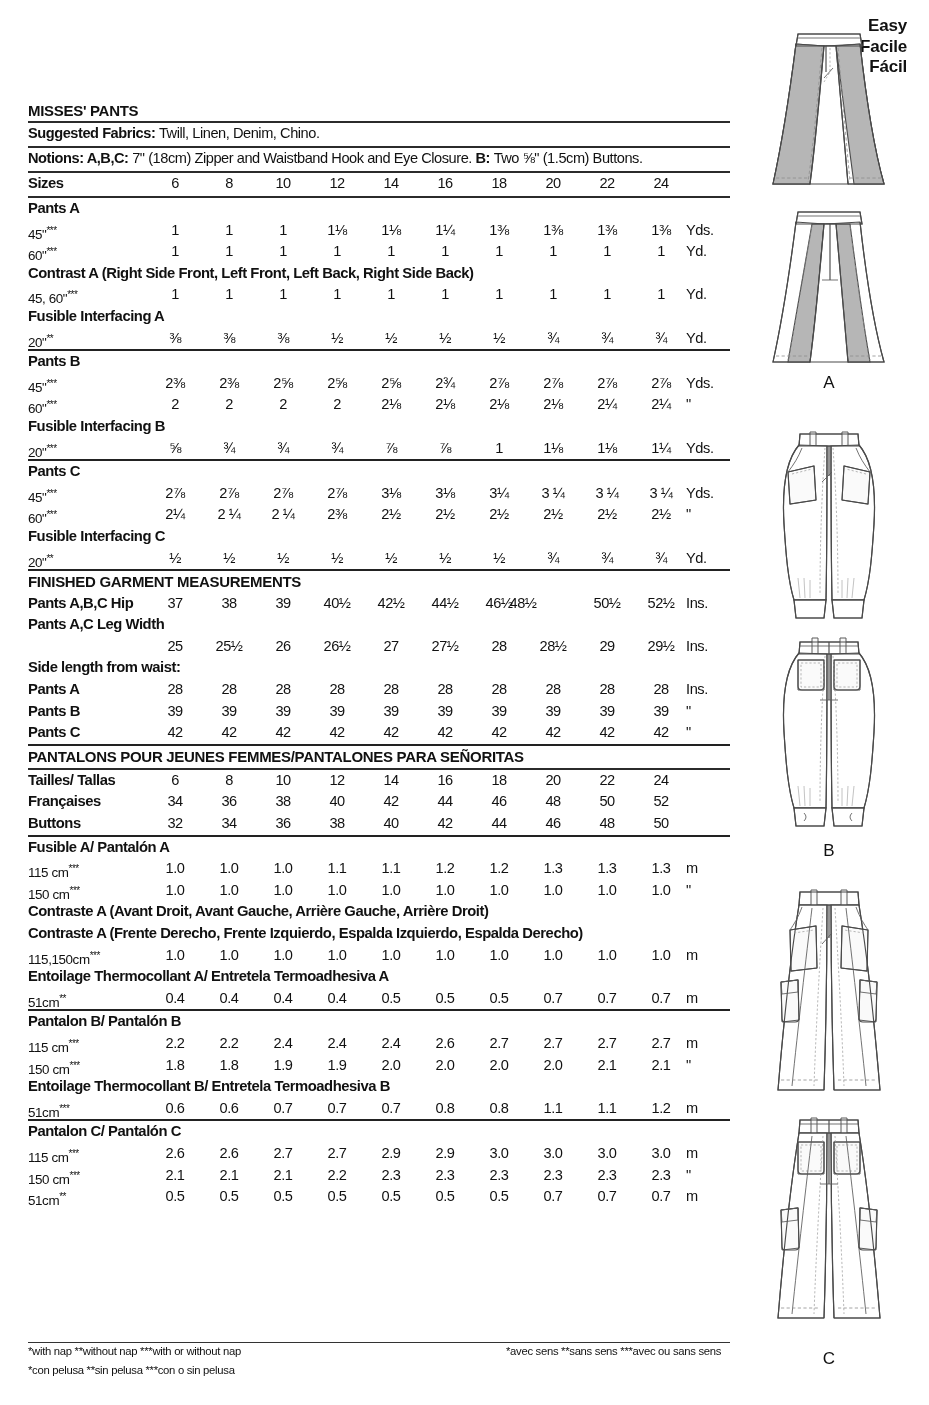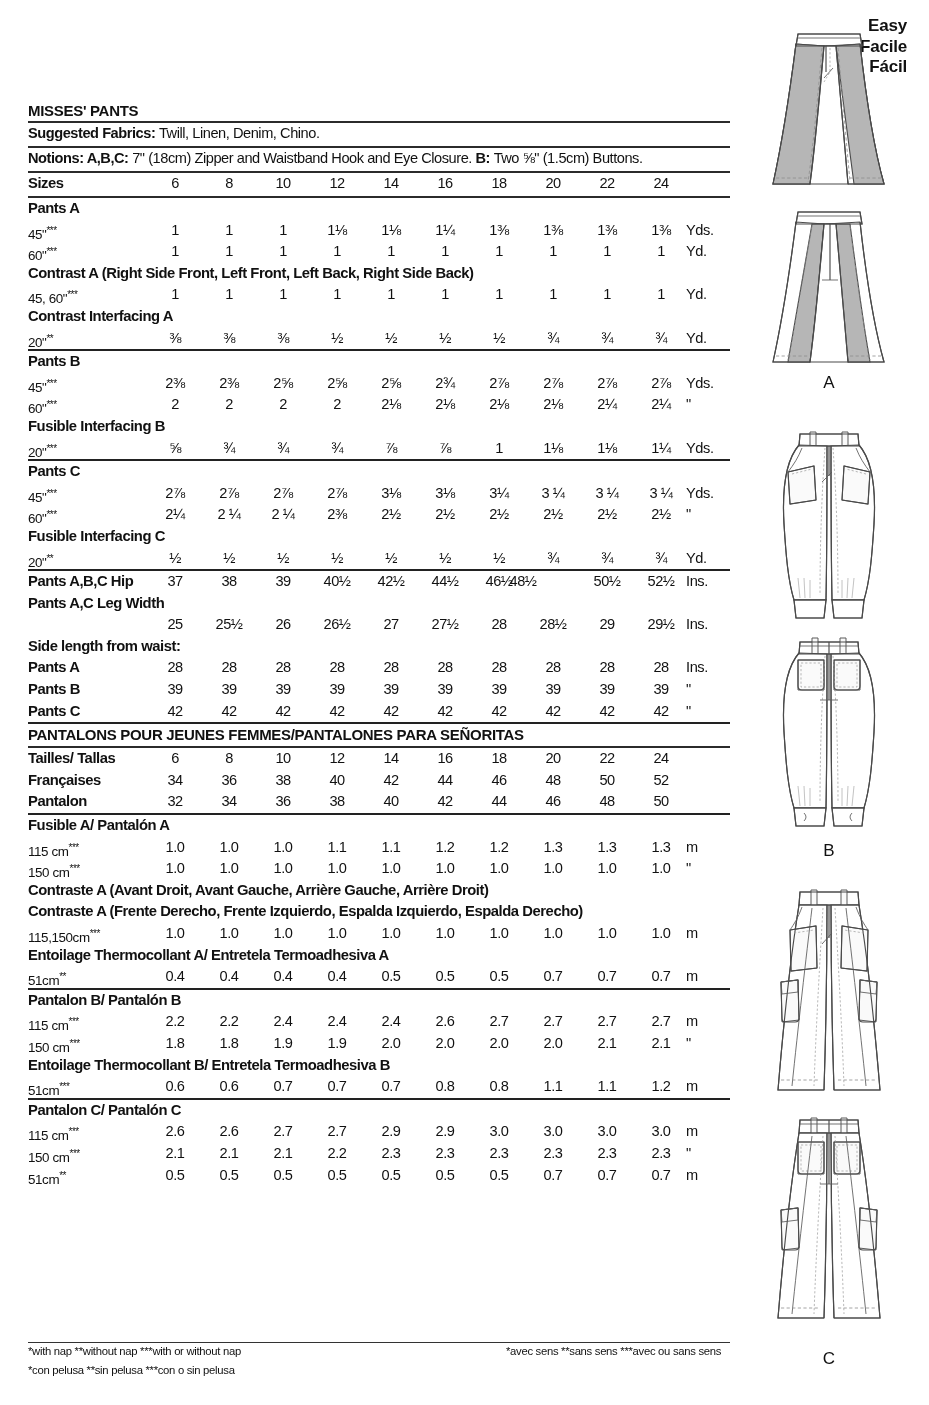--- a/index.html
+++ b/index.html
@@ -153,21 +153,21 @@
         <span class="cell" style="left: 286px;">1</span>
         <span class="cell" style="left: 340px;">1</span>
         <span class="cell" style="left: 394px;">1</span>
         <span class="cell" style="left: 448px;">1</span>
         <span class="cell" style="left: 502px;">1</span>
         <span class="cell" style="left: 556px;">1</span>
         <span class="cell" style="left: 610px;">1</span>
         <span class="unit">Yd.</span>
       </div>
       <div class="row">
-        <span class="lbl b">Contrast Interfacing A</span>
+        <span class="lbl b">Fusible Interfacing A</span>
       </div>
       <div class="row">
         <span class="lbl sm">20"<sup class="st">**</sup></span>
         <span class="cell" style="left: 124px;">⅜</span>
         <span class="cell" style="left: 178px;">⅜</span>
         <span class="cell" style="left: 232px;">⅜</span>
         <span class="cell" style="left: 286px;">½</span>
         <span class="cell" style="left: 340px;">½</span>
         <span class="cell" style="left: 394px;">½</span>
         <span class="cell" style="left: 448px;">½</span>
@@ -269,20 +269,23 @@
         <span class="cell" style="left: 340px;">½</span>
         <span class="cell" style="left: 394px;">½</span>
         <span class="cell" style="left: 448px;">½</span>
         <span class="cell" style="left: 502px;">¾</span>
         <span class="cell" style="left: 556px;">¾</span>
         <span class="cell" style="left: 610px;">¾</span>
         <span class="unit">Yd.</span>
       </div>
       <div class="rule thick"></div>
       <div class="row">
+        <span class="lbl caps">FINISHED GARMENT MEASUREMENTS</span>
+      </div>
+      <div class="row">
         <span class="lbl b">Pants A,B,C Hip</span>
         <span class="cell" style="left: 124px;">37</span>
         <span class="cell" style="left: 178px;">38</span>
         <span class="cell" style="left: 232px;">39</span>
         <span class="cell" style="left: 286px;">40½</span>
         <span class="cell" style="left: 340px;">42½</span>
         <span class="cell" style="left: 394px;">44½</span>
         <span class="cell" style="left: 448px;">46½</span>
         <span class="cell" style="left: 472px;">48½</span>
         <span class="cell" style="left: 556px;">50½</span>
@@ -375,21 +378,21 @@
         <span class="cell" style="left: 232px;">38</span>
         <span class="cell" style="left: 286px;">40</span>
         <span class="cell" style="left: 340px;">42</span>
         <span class="cell" style="left: 394px;">44</span>
         <span class="cell" style="left: 448px;">46</span>
         <span class="cell" style="left: 502px;">48</span>
         <span class="cell" style="left: 556px;">50</span>
         <span class="cell" style="left: 610px;">52</span>
       </div>
       <div class="row">
-        <span class="lbl b">Pantalon</span>
+        <span class="lbl b">Buttons</span>
         <span class="cell" style="left: 124px;">32</span>
         <span class="cell" style="left: 178px;">34</span>
         <span class="cell" style="left: 232px;">36</span>
         <span class="cell" style="left: 286px;">38</span>
         <span class="cell" style="left: 340px;">40</span>
         <span class="cell" style="left: 394px;">42</span>
         <span class="cell" style="left: 448px;">44</span>
         <span class="cell" style="left: 502px;">46</span>
         <span class="cell" style="left: 556px;">48</span>
         <span class="cell" style="left: 610px;">50</span>

